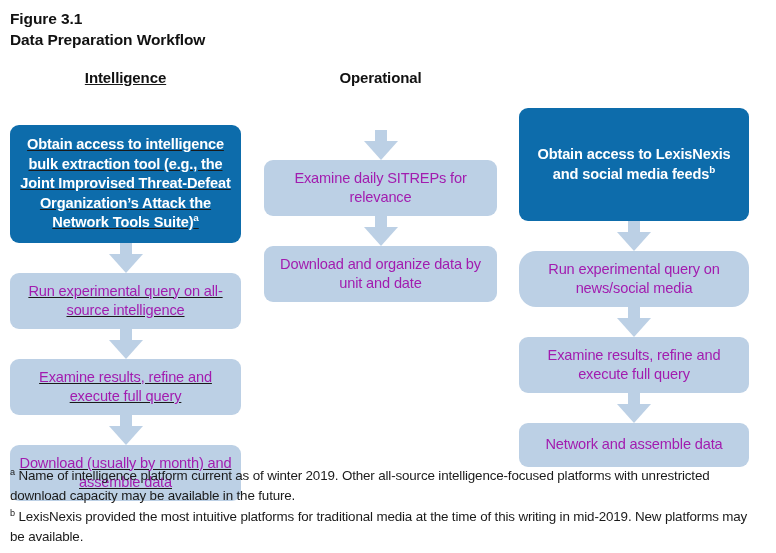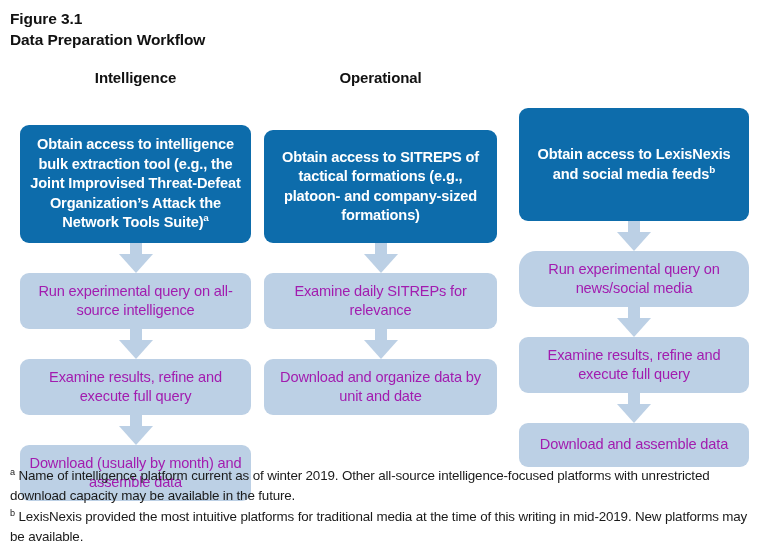--- a/index.html
+++ b/index.html
@@ -37,21 +37,21 @@
     left: 0;
     top: 68px;
     width: 776px;
     height: 390px;
   }
 
   .column {
     position: absolute;
     top: 0;
   }
-  .col-intelligence { left: 20px;  width: 231px; }
+  .col-intelligence { left: 10px;  width: 231px; text-decoration: underline; }
   .col-operational  { left: 264px; width: 233px; }
   .col-ambient      { left: 519px; width: 230px; }
 
   .col-header {
     text-align: center;
     font-size: 15px;
     font-weight: bold;
     color: #111111;
     height: 22px;
     line-height: 20px;
@@ -169,23 +169,20 @@
         </div>
         <div class="flow-box box-secondary" style="height: 56px;">
           <span class="txt">Download (usually by month) and assemble data</span>
         </div>
       </div>
   </div>
 
   <div class="column col-operational">
     <div class="col-header">Operational</div>
     <div class="flow-stack" style="padding-top: 40px;">
-        <div class="flow-box box-primary" style="height: 113px;">
-          <span class="txt">Obtain access to SITREPS of tactical formations (e.g., platoon- and company-sized formations)</span>
-        </div>
         <div class="arrow">
           <div class="stem"></div>
           <div class="head"></div>
         </div>
         <div class="flow-box box-secondary" style="height: 56px;">
           <span class="txt">Examine daily SITREPs for relevance</span>
         </div>
         <div class="arrow">
           <div class="stem"></div>
           <div class="head"></div>
@@ -213,21 +210,21 @@
           <div class="head"></div>
         </div>
         <div class="flow-box box-secondary" style="height: 56px;">
           <span class="txt">Examine results, refine and execute full query</span>
         </div>
         <div class="arrow">
           <div class="stem"></div>
           <div class="head"></div>
         </div>
         <div class="flow-box box-secondary" style="height: 44px;">
-          <span class="txt">Download and assemble data</span>
+          <span class="txt">Network and assemble data</span>
         </div>
       </div>
   </div>
 
 </div>
 
 <div id="footnotes">
   <div class="footnote"><sup>a</sup> Name of intelligence platform current as of winter 2019. Other all-source intelligence-focused platforms with unrestricted download capacity may be available in the future.</div>
   <div class="footnote"><sup>b</sup> LexisNexis provided the most intuitive platforms for traditional media at the time of this writing in mid-2019. New platforms may be available.</div>
 </div>

